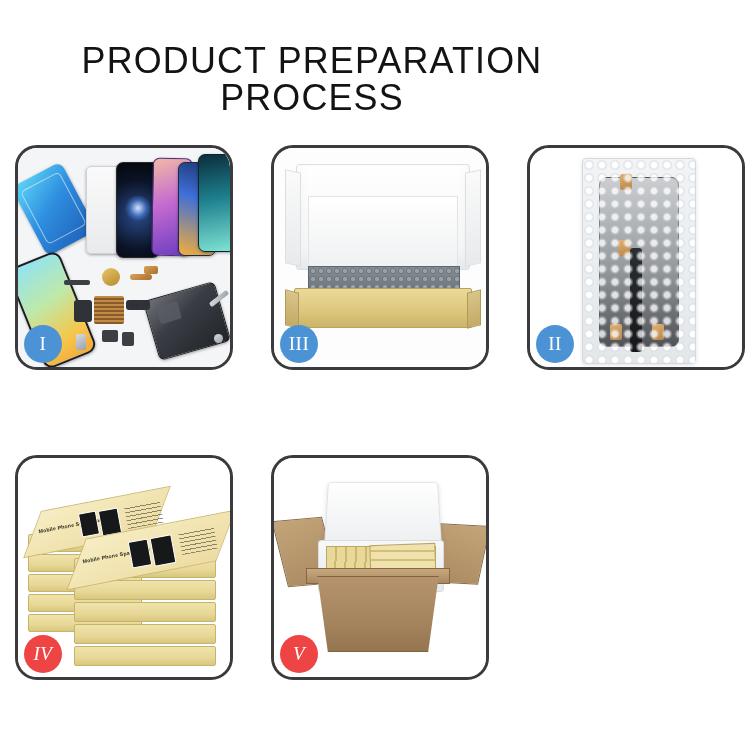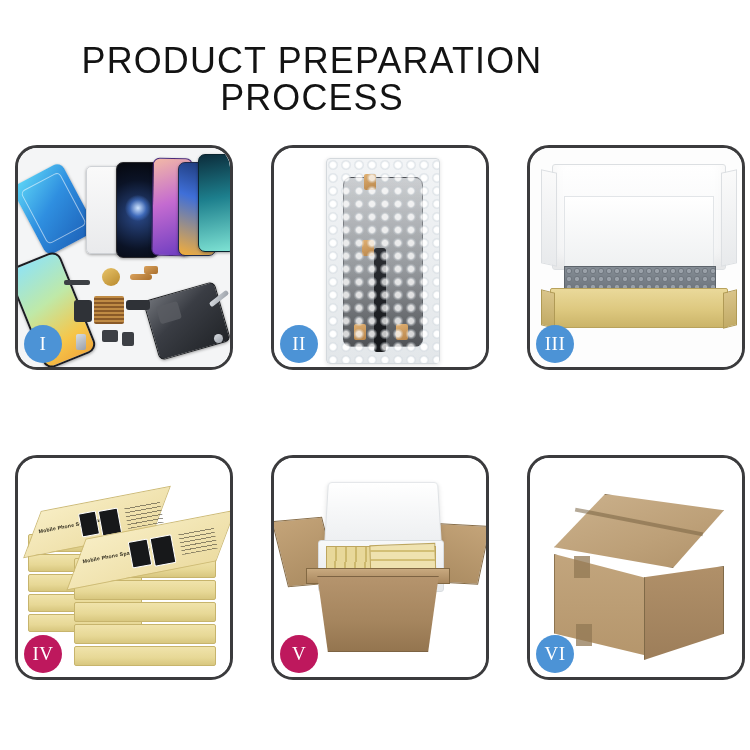--- a/index.html
+++ b/index.html
@@ -78,21 +78,21 @@
     border-radius: 50%;
     background: #4c93d6;
     color: #ffffff;
     font-family: "Liberation Serif", serif;
     font-size: 19px;
     line-height: 38px;
     text-align: center;
     letter-spacing: 0.5px;
     z-index: 40;
   }
-  .badge.pale { background: #be185d; }
+  .badge.pale { background: #ef4444; font-style: italic; }
 
   
   .p1-bg { position:absolute; inset:0; background:#f4f5f6; }
   .phone {
     position: absolute;
     border-radius: 7px;
     box-shadow: 0 1px 3px rgba(0,0,0,.35);
   }
   .ph-blue-film {
     left: 8px; top: 22px; width: 56px; height: 78px;
@@ -404,20 +404,31 @@
       <div class="part chipgrid" style="left:76px;  top:148px; width:30px; height:28px;"></div>
       <div class="part flex" style="left:56px;  top:152px; width:18px; height:22px;"></div>
       <div class="part flex" style="left:108px; top:152px; width:24px; height:10px;"></div>
       <div class="part" style="left:84px;  top:182px; width:16px; height:12px;"></div>
       <div class="part silver" style="left:58px;  top:186px; width:10px; height:16px; border-radius:2px;"></div>
       <div class="part" style="left:104px; top:184px; width:12px; height:14px;"></div>
       <div class="part silver" style="left:190px; top:148px; width:22px; height:5px; transform:rotate(-38deg);"></div>
       <div class="part silver" style="left:196px; top:186px; width:9px; height:9px; border-radius:50%;"></div>
 
       <div class="badge">I</div>
+    </div>
+  </div>
+
+  <div class="panel">
+    <div class="panel-stage">
+      <div class="p3-bg"></div>
+      <div class="box3-lid"></div>
+      <div class="box3-foam"></div>
+      <div class="box3-bubbles"></div>
+      <div class="box3-base"></div>
+      <div class="badge">III</div>
     </div>
   </div>
 
   <div class="panel">
     <div class="panel-stage">
       <div class="p2-bg"></div>
       <div class="bubblewrap">
         <div class="wrapped-screen">
           <div class="flexcable"></div>
           <div class="tape" style="left:20px; top:-4px;"></div>
@@ -426,31 +437,20 @@
           <div class="tape" style="left:52px; top:146px;"></div>
         </div>
         <div class="bubble-overlay"></div>
       </div>
       <div class="badge">II</div>
     </div>
   </div>
 
   <div class="panel">
     <div class="panel-stage">
-      <div class="p3-bg"></div>
-      <div class="box3-lid"></div>
-      <div class="box3-foam"></div>
-      <div class="box3-bubbles"></div>
-      <div class="box3-base"></div>
-      <div class="badge">III</div>
-    </div>
-  </div>
-
-  <div class="panel">
-    <div class="panel-stage">
       <div class="p4-bg"></div>
       <div class="stack">
 
         <div class="sbox" style="left:0px;  top:52px;  width:112px; height:16px;"></div>
         <div class="sbox" style="left:0px;  top:72px;  width:112px; height:16px;"></div>
         <div class="sbox" style="left:0px;  top:92px;  width:112px; height:16px;"></div>
         <div class="sbox" style="left:0px;  top:112px; width:112px; height:16px;"></div>
         <div class="sbox" style="left:0px;  top:132px; width:112px; height:16px;"></div>
 
         <div class="sbox" style="left:46px; top:76px;  width:140px; height:18px;"></div>
@@ -483,26 +483,14 @@
       <div class="foam-lid"></div>
       <div class="foam-tray"></div>
       <div class="ybars"></div>
       <div class="ybars2"></div>
       <div class="carton-rim"></div>
       <div class="carton-body"></div>
       <div class="badge pale">V</div>
     </div>
   </div>
 
-  <div class="panel">
-    <div class="panel-stage">
-      <div class="p6-bg"></div>
-      <div class="c6-top"></div>
-      <div class="c6-seam"></div>
-      <div class="c6-front"></div>
-      <div class="c6-side"></div>
-      <div class="c6-tab" style="left:44px; top:98px;"></div>
-      <div class="c6-tab" style="left:46px; top:166px;"></div>
-      <div class="badge">VI</div>
-    </div>
-  </div>
 
 </div>
 
 </body></html>

